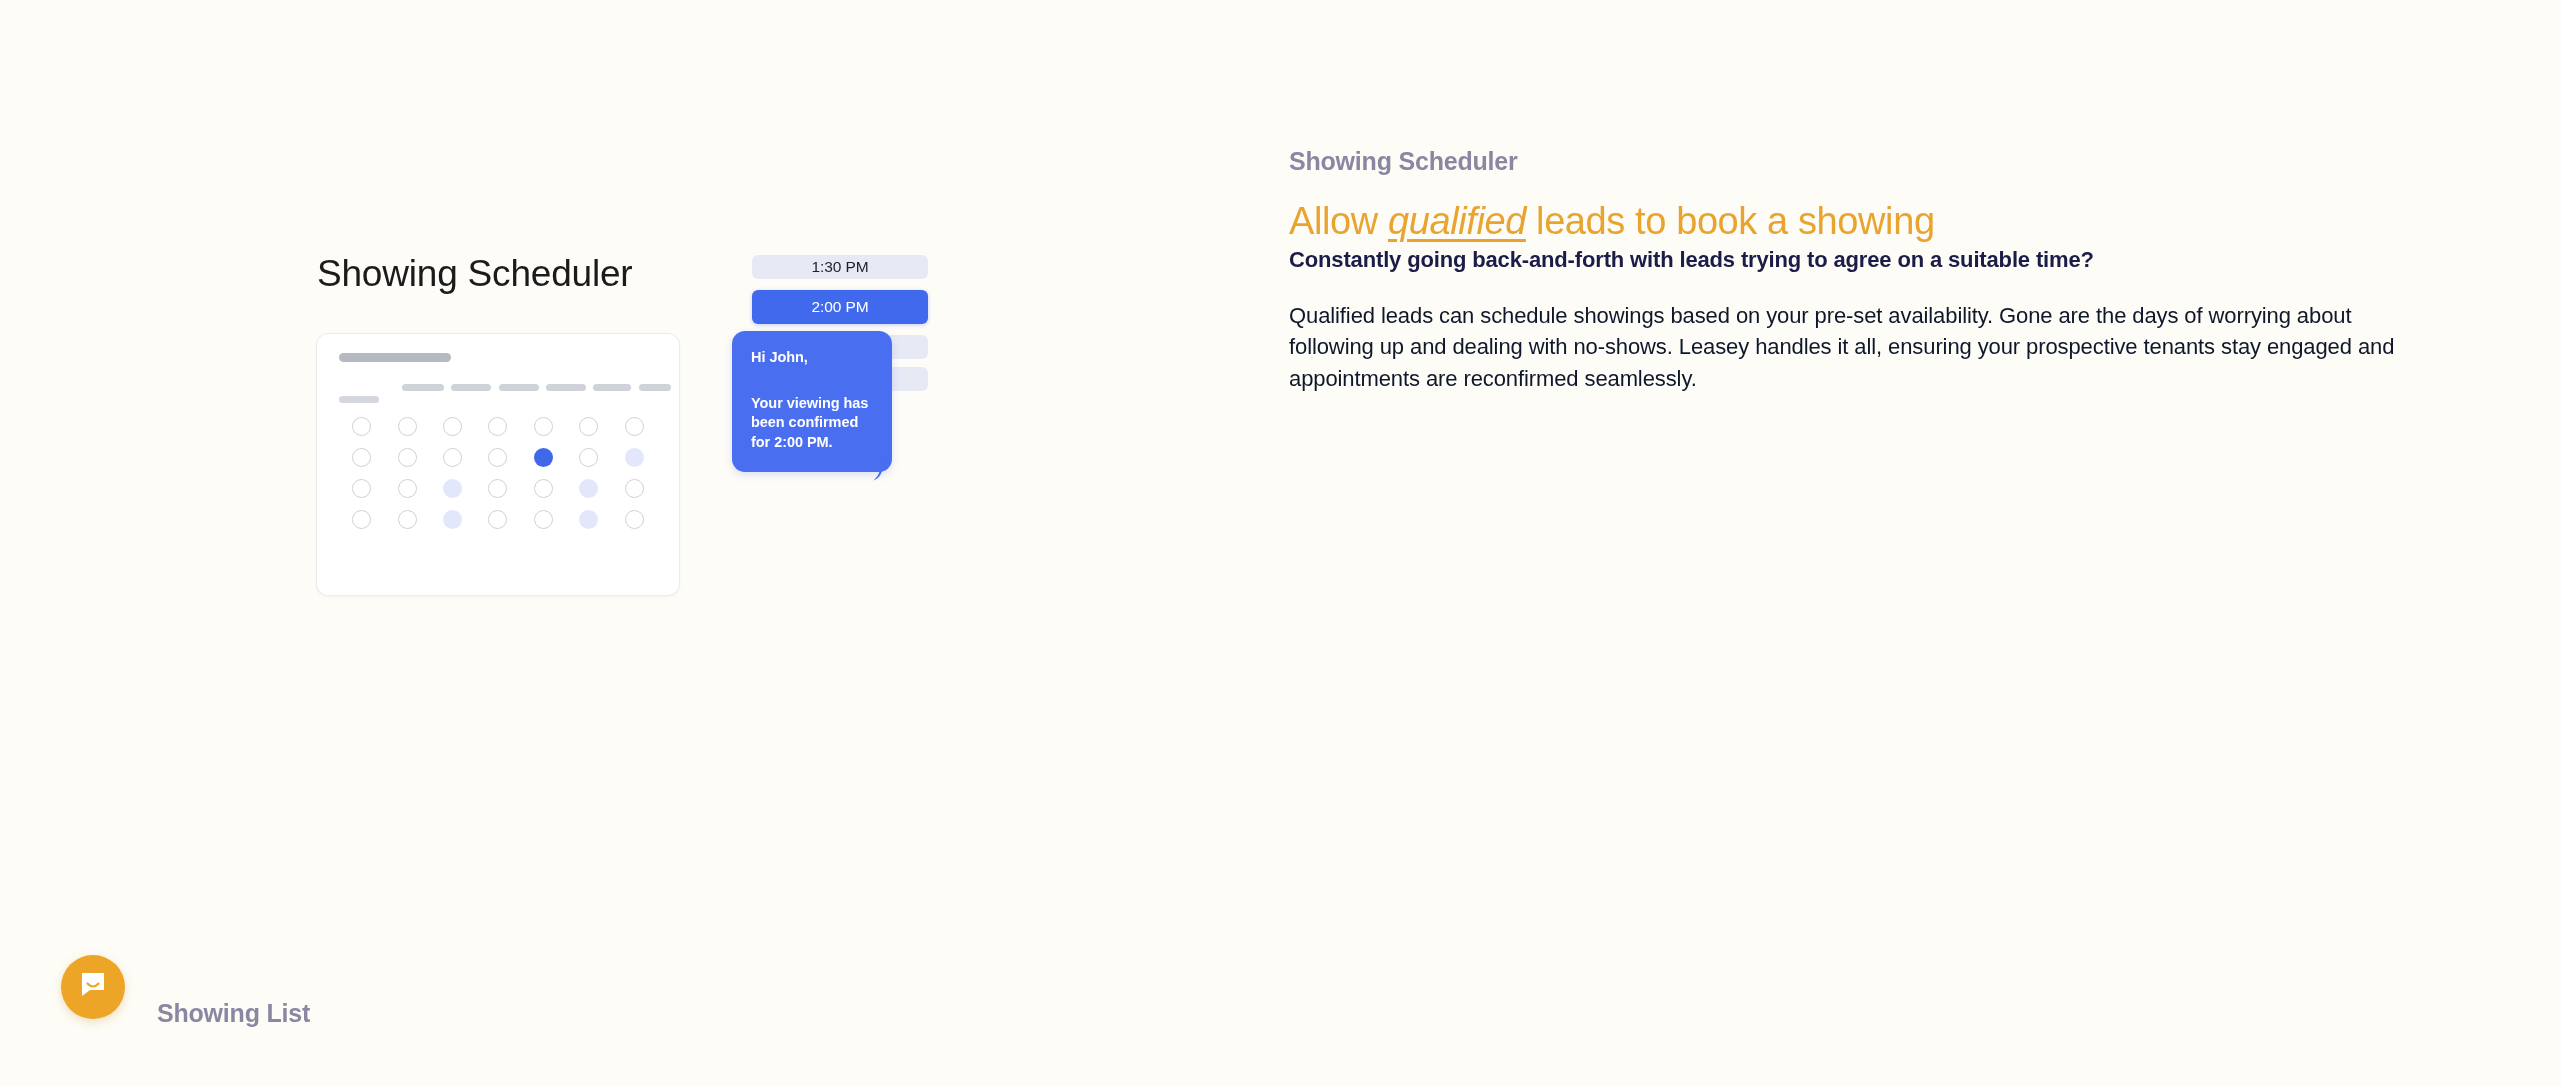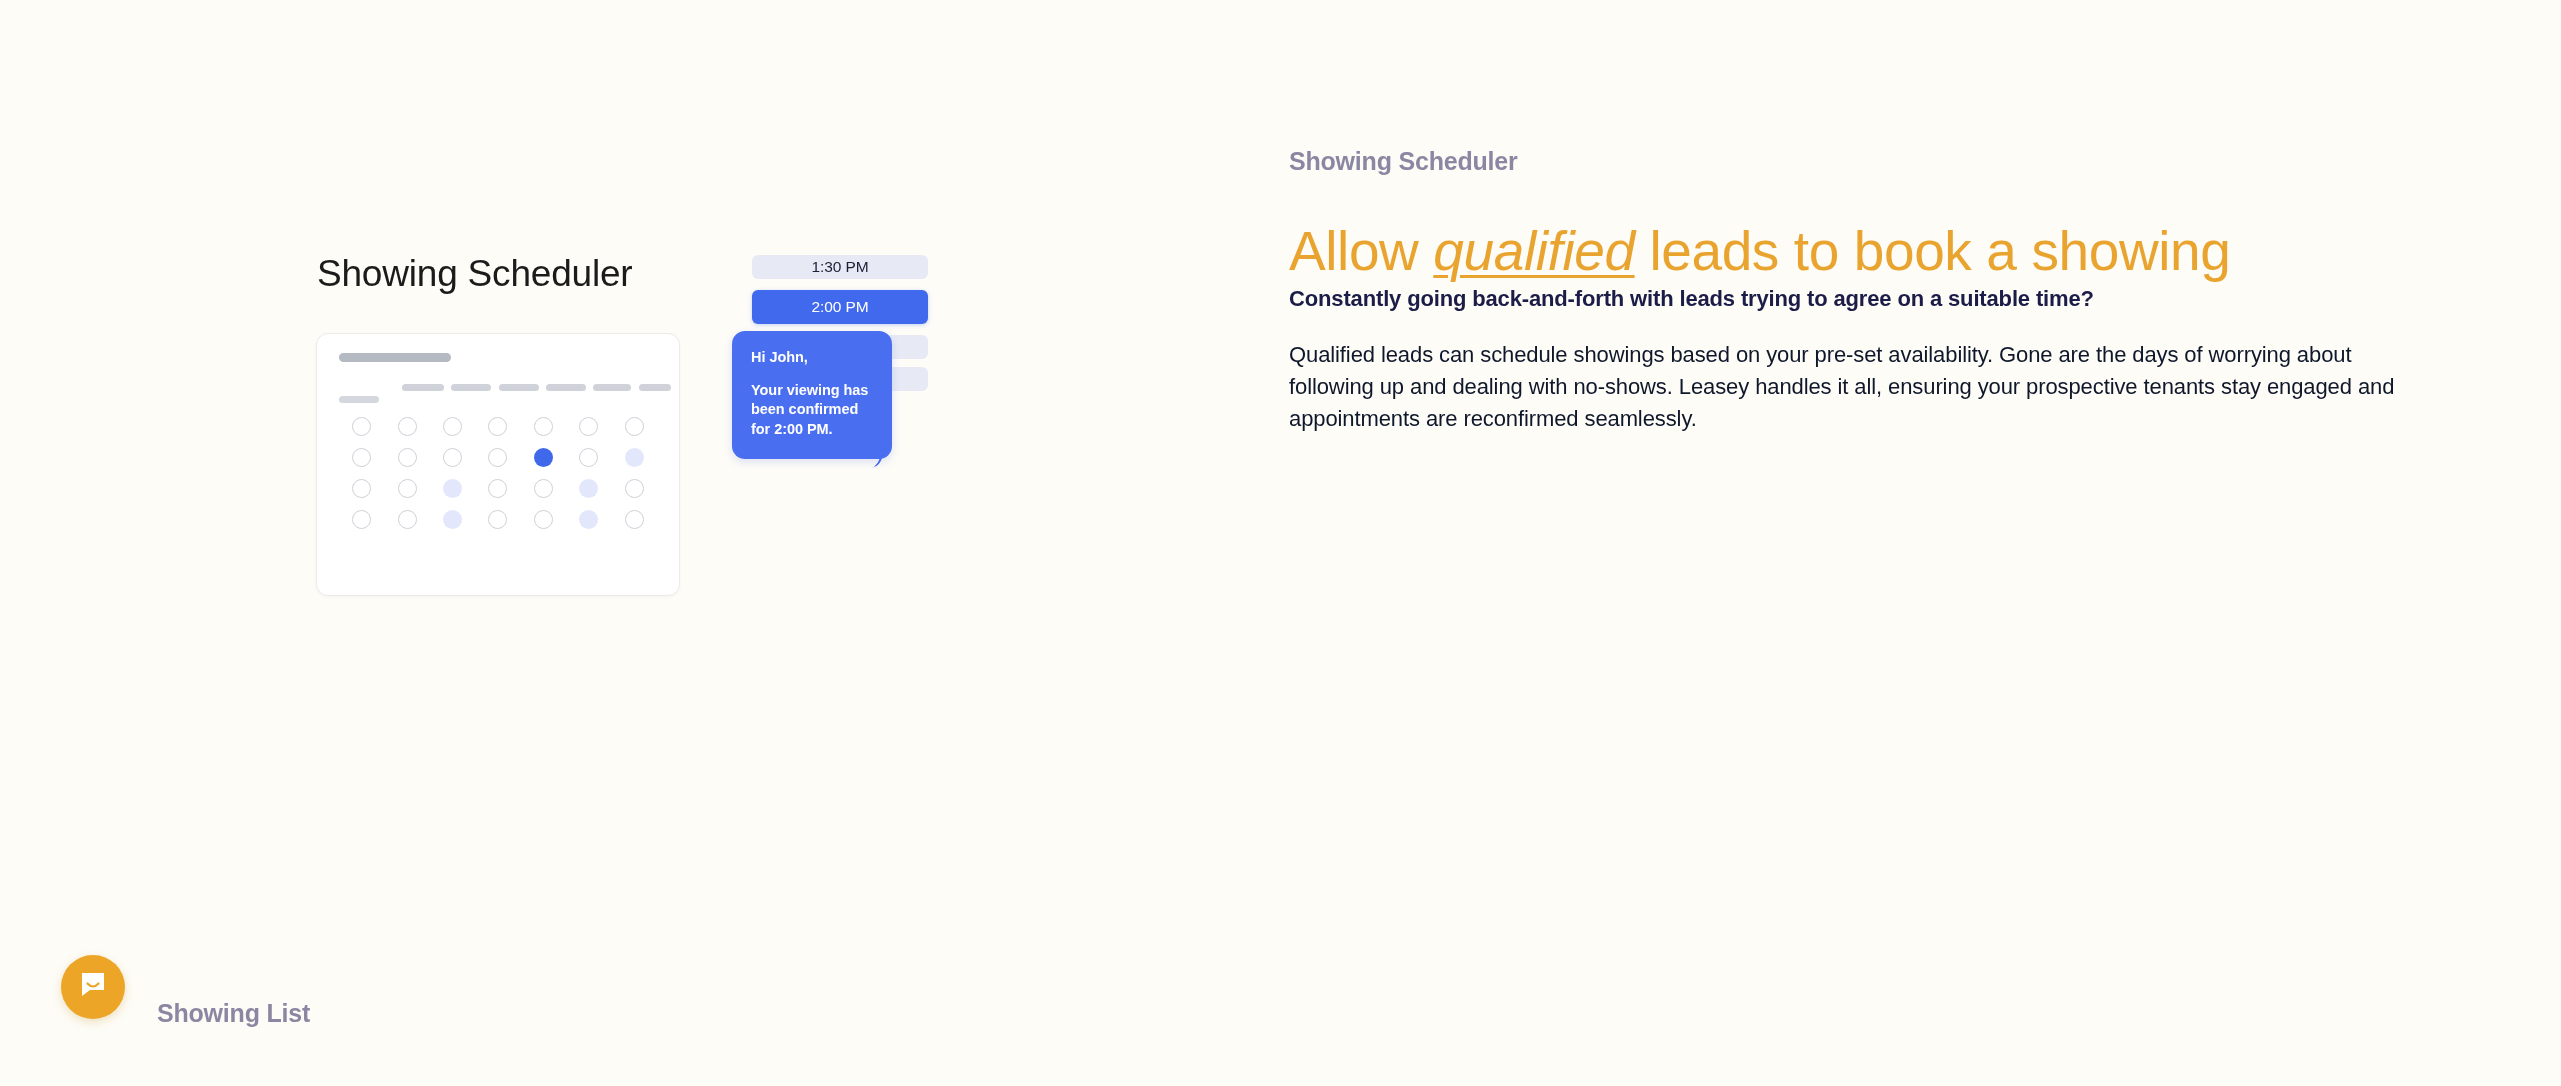--- a/index.html
+++ b/index.html
@@ -142,21 +142,21 @@
     background: #4a6ef0;
     border-radius: 13px;
     padding: 17px 19px 20px 19px;
     color: #ffffff;
     font-size: 14.5px;
     font-weight: 700;
     line-height: 1.35;
     letter-spacing: -0.05px;
     box-shadow: 0 3px 9px rgba(70,100,230,0.18);
   }
-  .bubble .line2 { margin-top: 13px; }
+  .bubble .line2 { margin-top: 26px; }
   .bubble-tail {
     position: absolute;
     right: 4px;
     bottom: -13px;
     width: 30px;
     height: 26px;
     overflow: hidden;
   }
   .bubble-tail svg { display: block; }
 
@@ -168,22 +168,22 @@
     width: 1140px;
   }
   .eyebrow {
     font-size: 25px;
     font-weight: 700;
     color: #8b87a2;
     letter-spacing: -0.2px;
     line-height: 1.2;
   }
   .headline {
-    margin-top: 44px;
-    font-size: 55px;
+    margin-top: 24px;
+    font-size: 38px;
     font-weight: 400;
     color: #e9a430;
     letter-spacing: -0.4px;
     line-height: 1.15;
   }
   .headline .em {
     font-style: italic;
     text-decoration: underline;
     text-underline-offset: 5px;
     text-decoration-thickness: 2.5px;

